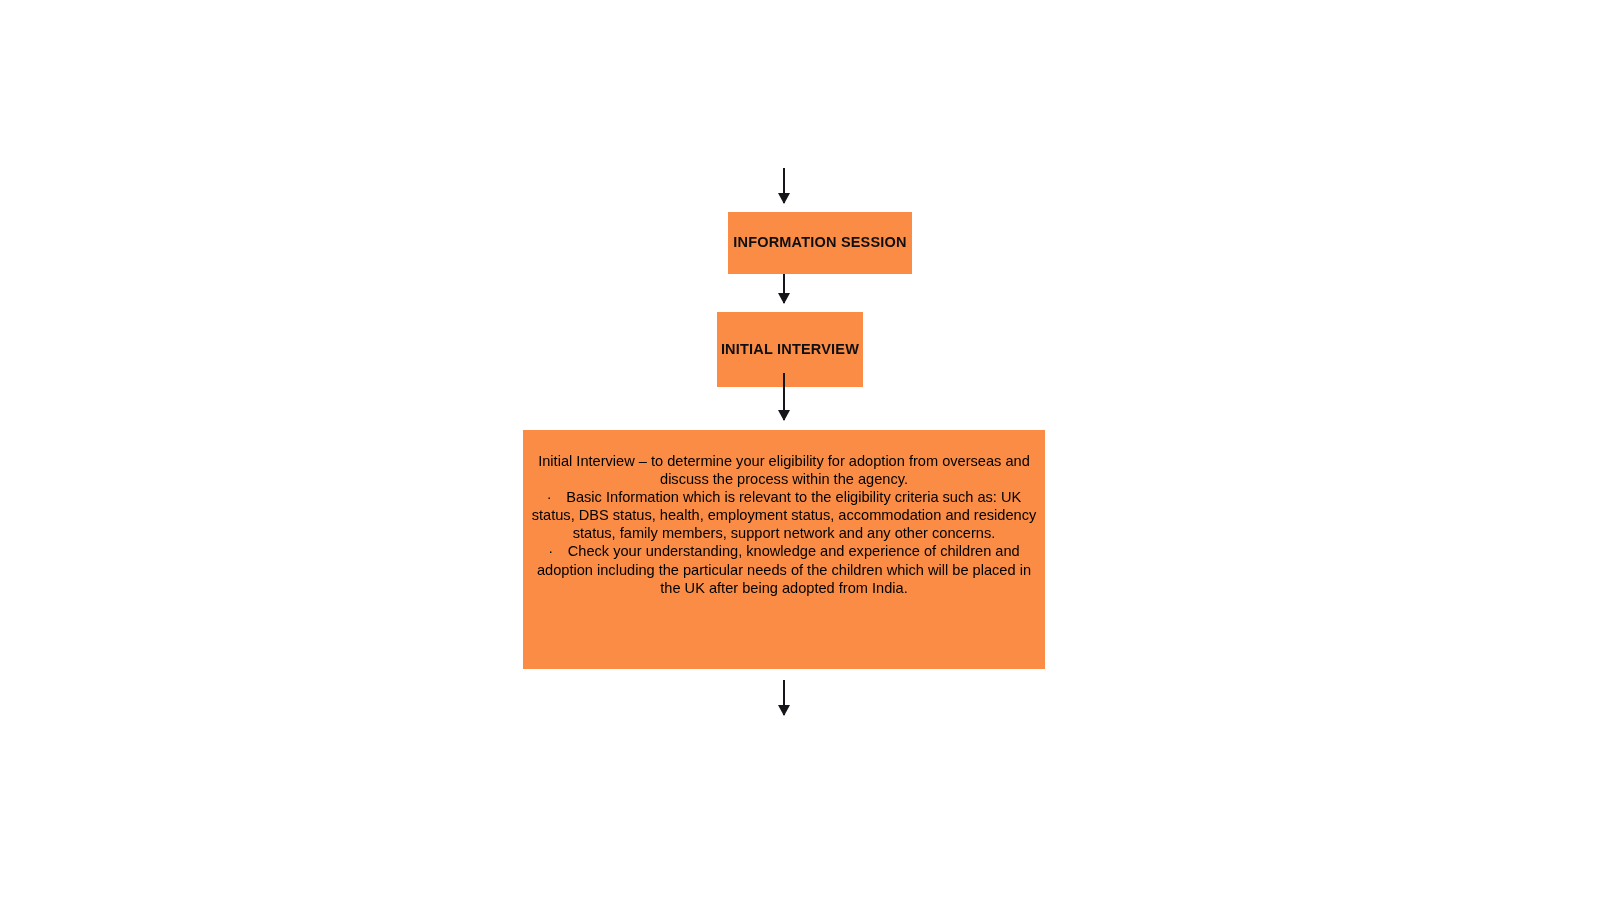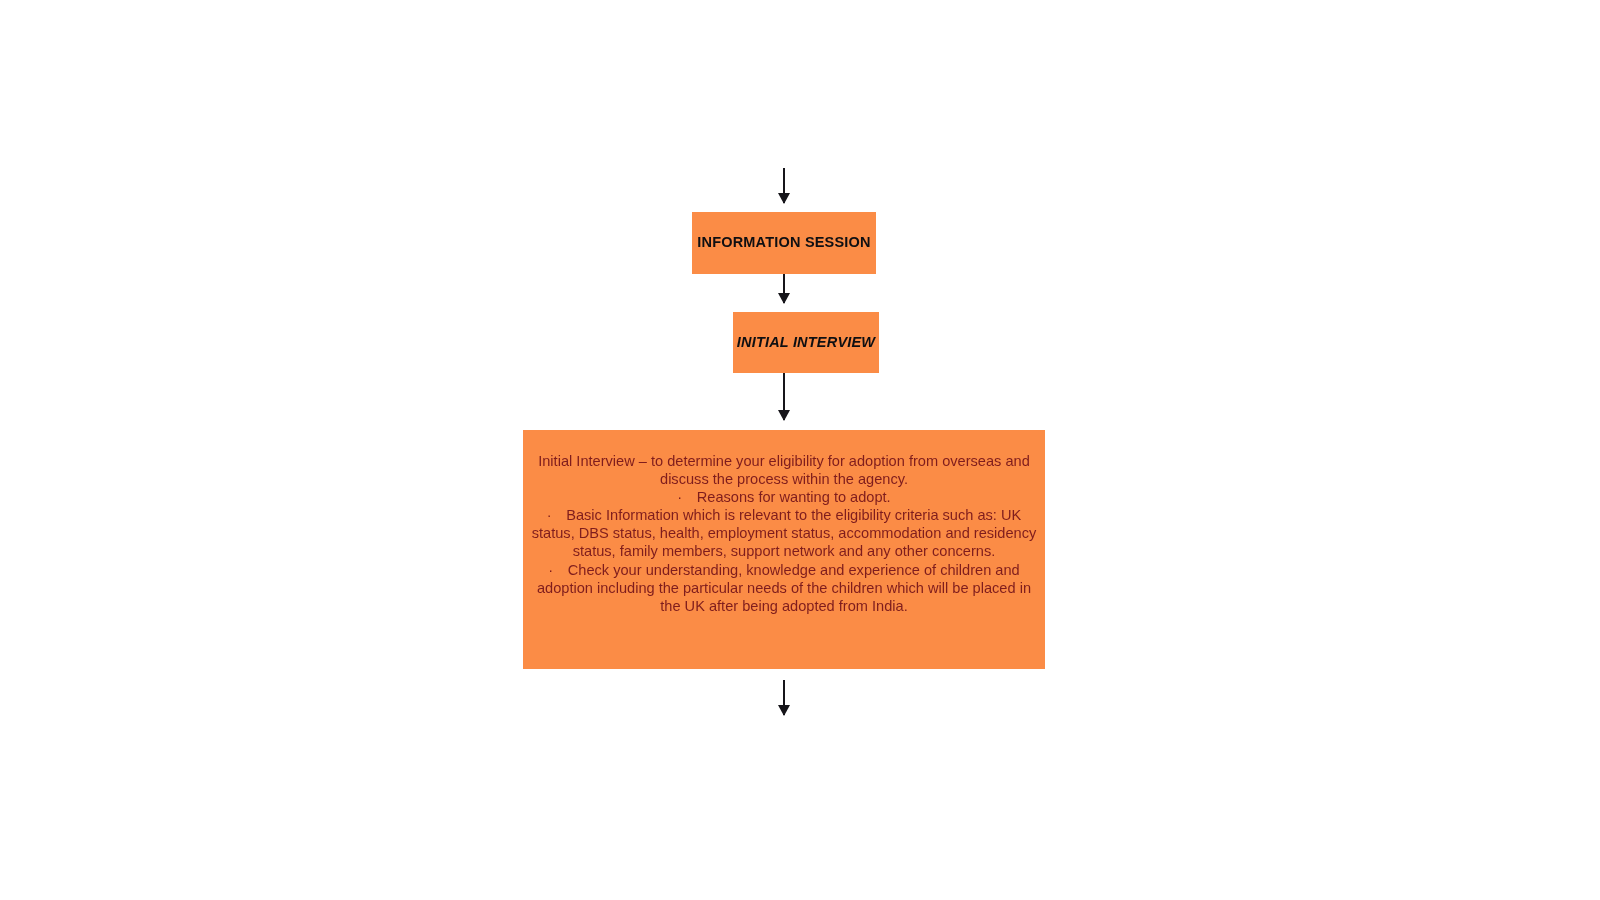--- a/index.html
+++ b/index.html
@@ -68,50 +68,49 @@
   .node-label {
     font-size: 14.5px;
     font-weight: bold;
     letter-spacing: 0.2px;
     color: #0f0f12;
     text-align: center;
     line-height: 1.2;
   }
 
   #node-information-session {
-    left: 692px;
+    left: 728px;
     top: 212px;
     width: 184px;
     height: 62px;
   }
 
   #node-initial-interview {
-    left: 733px;
+    left: 717px;
     top: 312px;
     width: 146px;
-    height: 61px;
-    font-style: italic;
+    height: 75px;
   }
 
   #node-interview-detail {
     left: 523px;
     top: 430px;
     width: 522px;
     height: 239px;
     align-items: flex-start;
     justify-content: center;
     padding: 22px 4px 10px 4px;
   }
 
   .detail-body {
     width: 514px;
     text-align: center;
     font-size: 14.6px;
     line-height: 18.1px;
-    color: #7f1d1d;
+    color: #000000;
   }
   .detail-line {
     display: block;
   }
   .detail-line.bullet::before {
     content: "\00B7\2003";
   }
 </style>
 </head>
 <body>
@@ -137,21 +136,20 @@
   </div>
 
   <div class="connector" id="arrow-interview-to-detail">
     <div class="stem"></div>
     <div class="head"></div>
   </div>
 
   <div class="node-box" id="node-interview-detail">
     <div class="detail-body">
       <span class="detail-line">Initial Interview – to determine your eligibility for adoption from overseas and discuss the process within the agency.</span>
-      <span class="detail-line bullet">Reasons for wanting to adopt.</span>
       <span class="detail-line bullet">Basic Information which is relevant to the eligibility criteria such as: UK status, DBS status, health, employment status, accommodation and residency status, family members, support network and any other concerns.</span>
       <span class="detail-line bullet">Check your understanding, knowledge and experience of children and adoption including the particular needs of the children which will be placed in the UK after being adopted from India.</span>
     </div>
   </div>
 
   <div class="connector" id="arrow-bottom">
     <div class="stem"></div>
     <div class="head"></div>
   </div>
 

